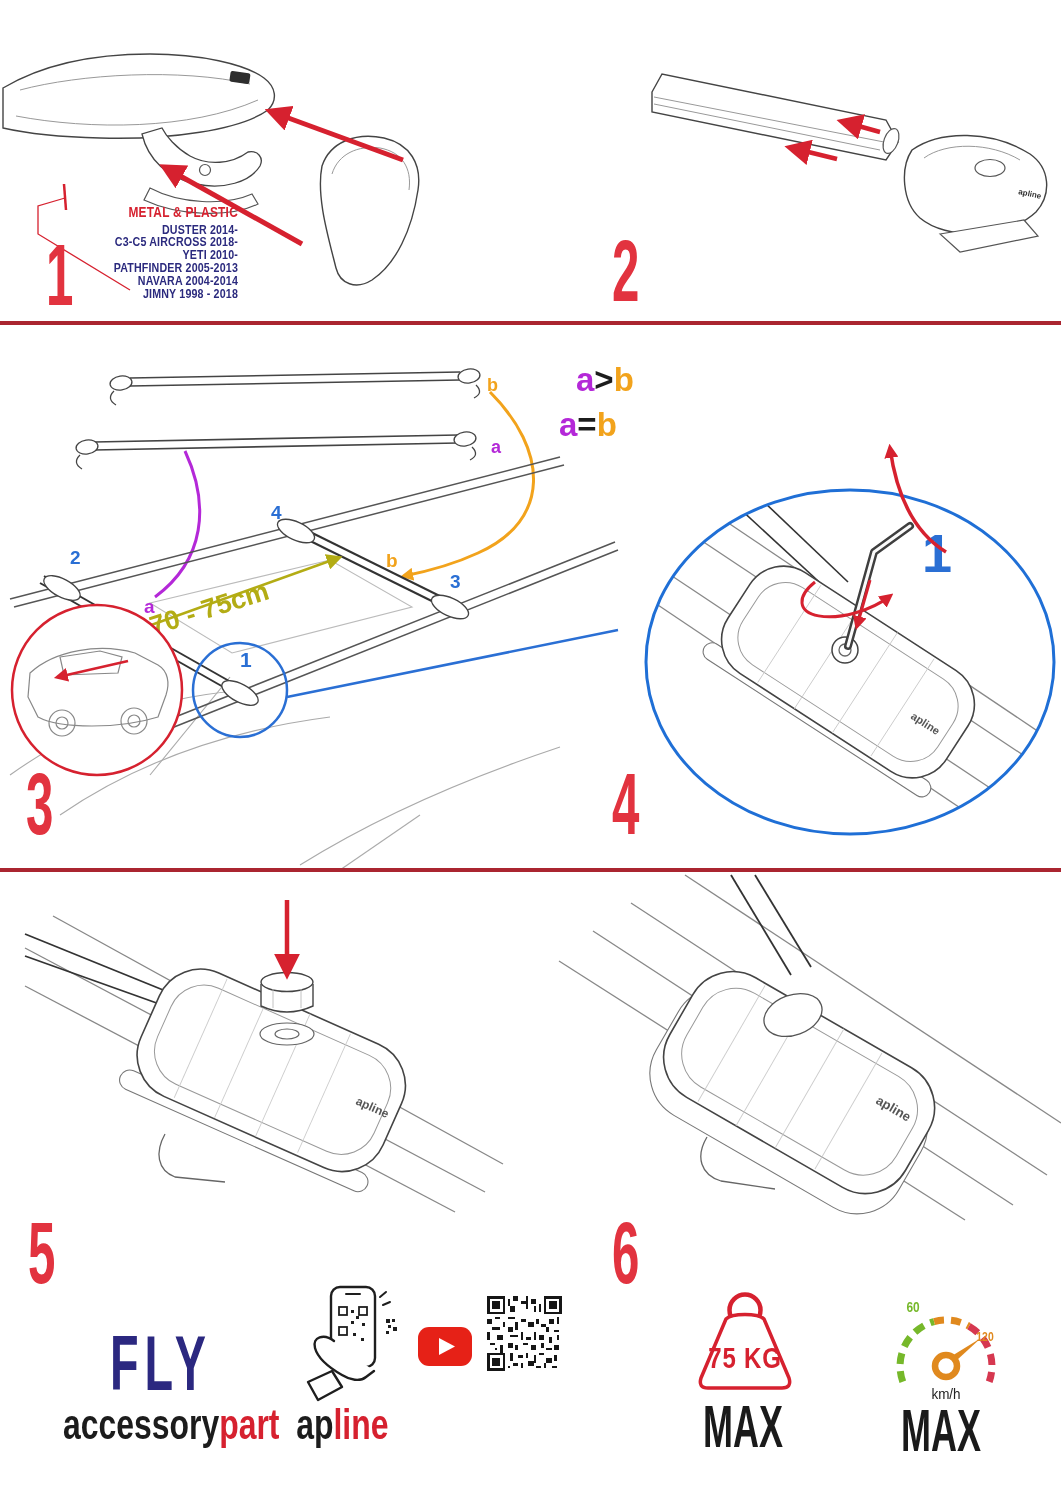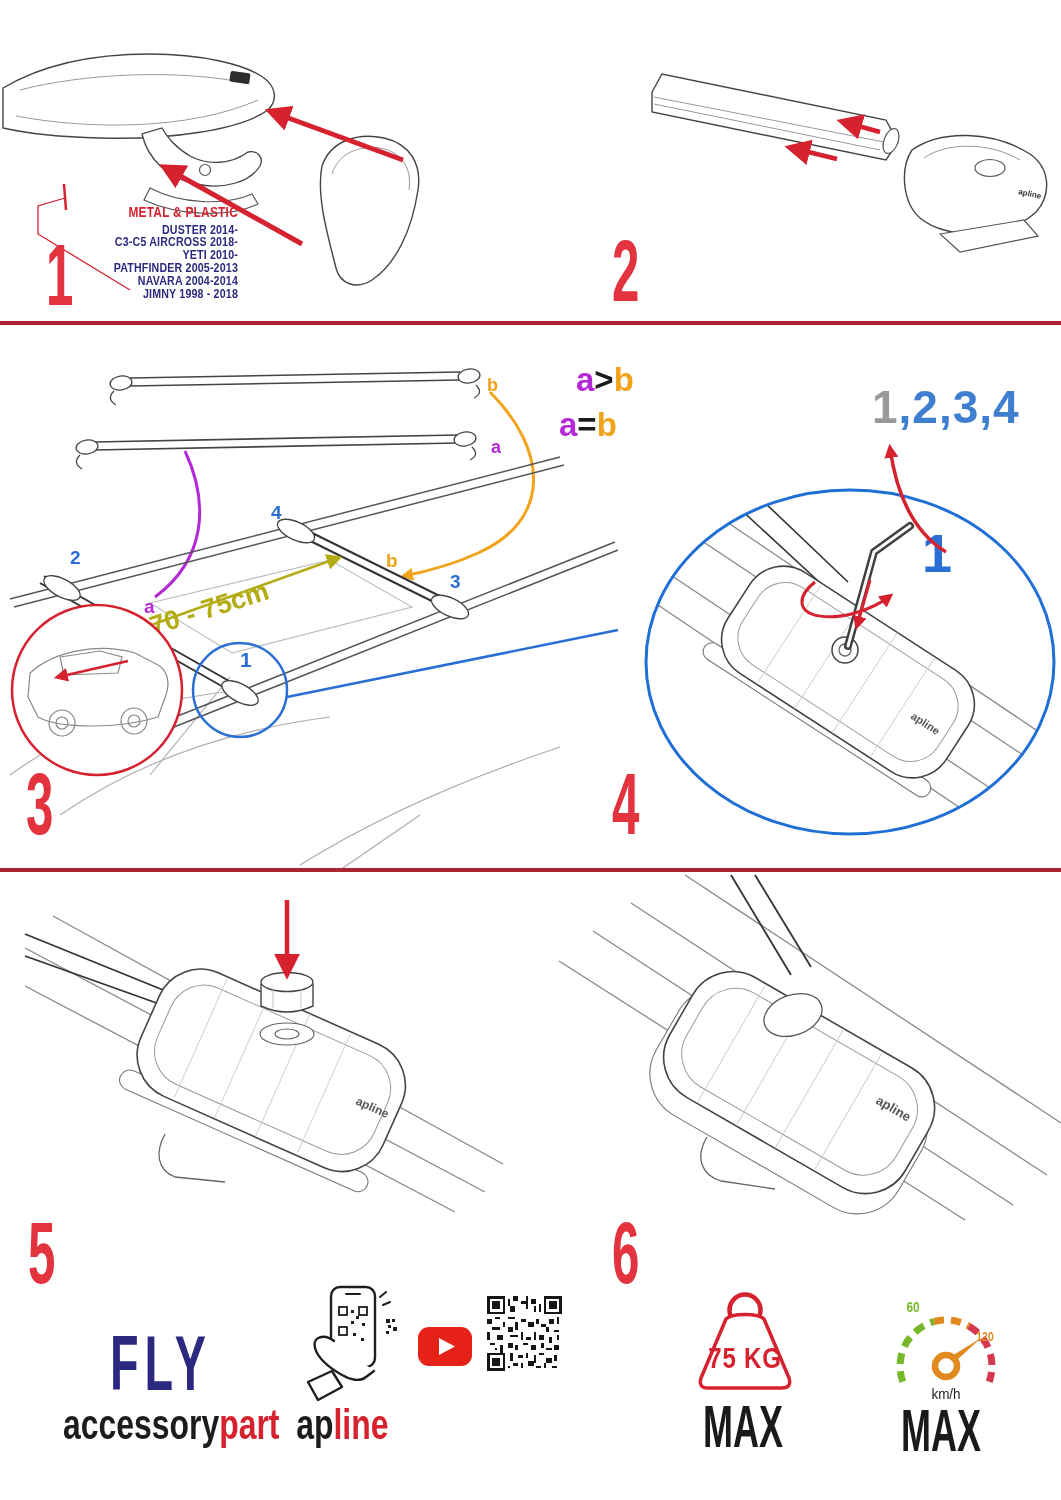--- a/index.html
+++ b/index.html
@@ -186,23 +186,20 @@
 
   <div class="abs rel" style="left:576px;top:363px">
     <span class="pa">a</span><span class="op">&gt;</span><span class="pb">b</span>
   </div>
   <div class="abs rel" style="left:559px;top:408px">
     <span class="pa">a</span><span class="op">=</span><span class="pb">b</span>
   </div>
 
   <div class="abs step-num" style="left:26px;top:763px">3</div>
 
-  <div class="abs seq" style="left:872px;top:380px">
-    <span class="first">1</span><span class="rest">,2,3,4</span>
-  </div>
 
   <svg class="abs" style="left:618px;top:420px" width="443" height="428" viewBox="0 0 443 428">
     <clipPath id="c4">
         <ellipse cx="232" cy="242" rx="204" ry="172"></ellipse>
       </clipPath>
     <g clip-path="url(#c4)">
       <g stroke="#888" stroke-width="1.3">
         <line x1="60" y1="105" x2="450" y2="365"></line>
         <line x1="88" y1="88" x2="470" y2="345"></line>
         <line x1="30" y1="140" x2="420" y2="400"></line>

